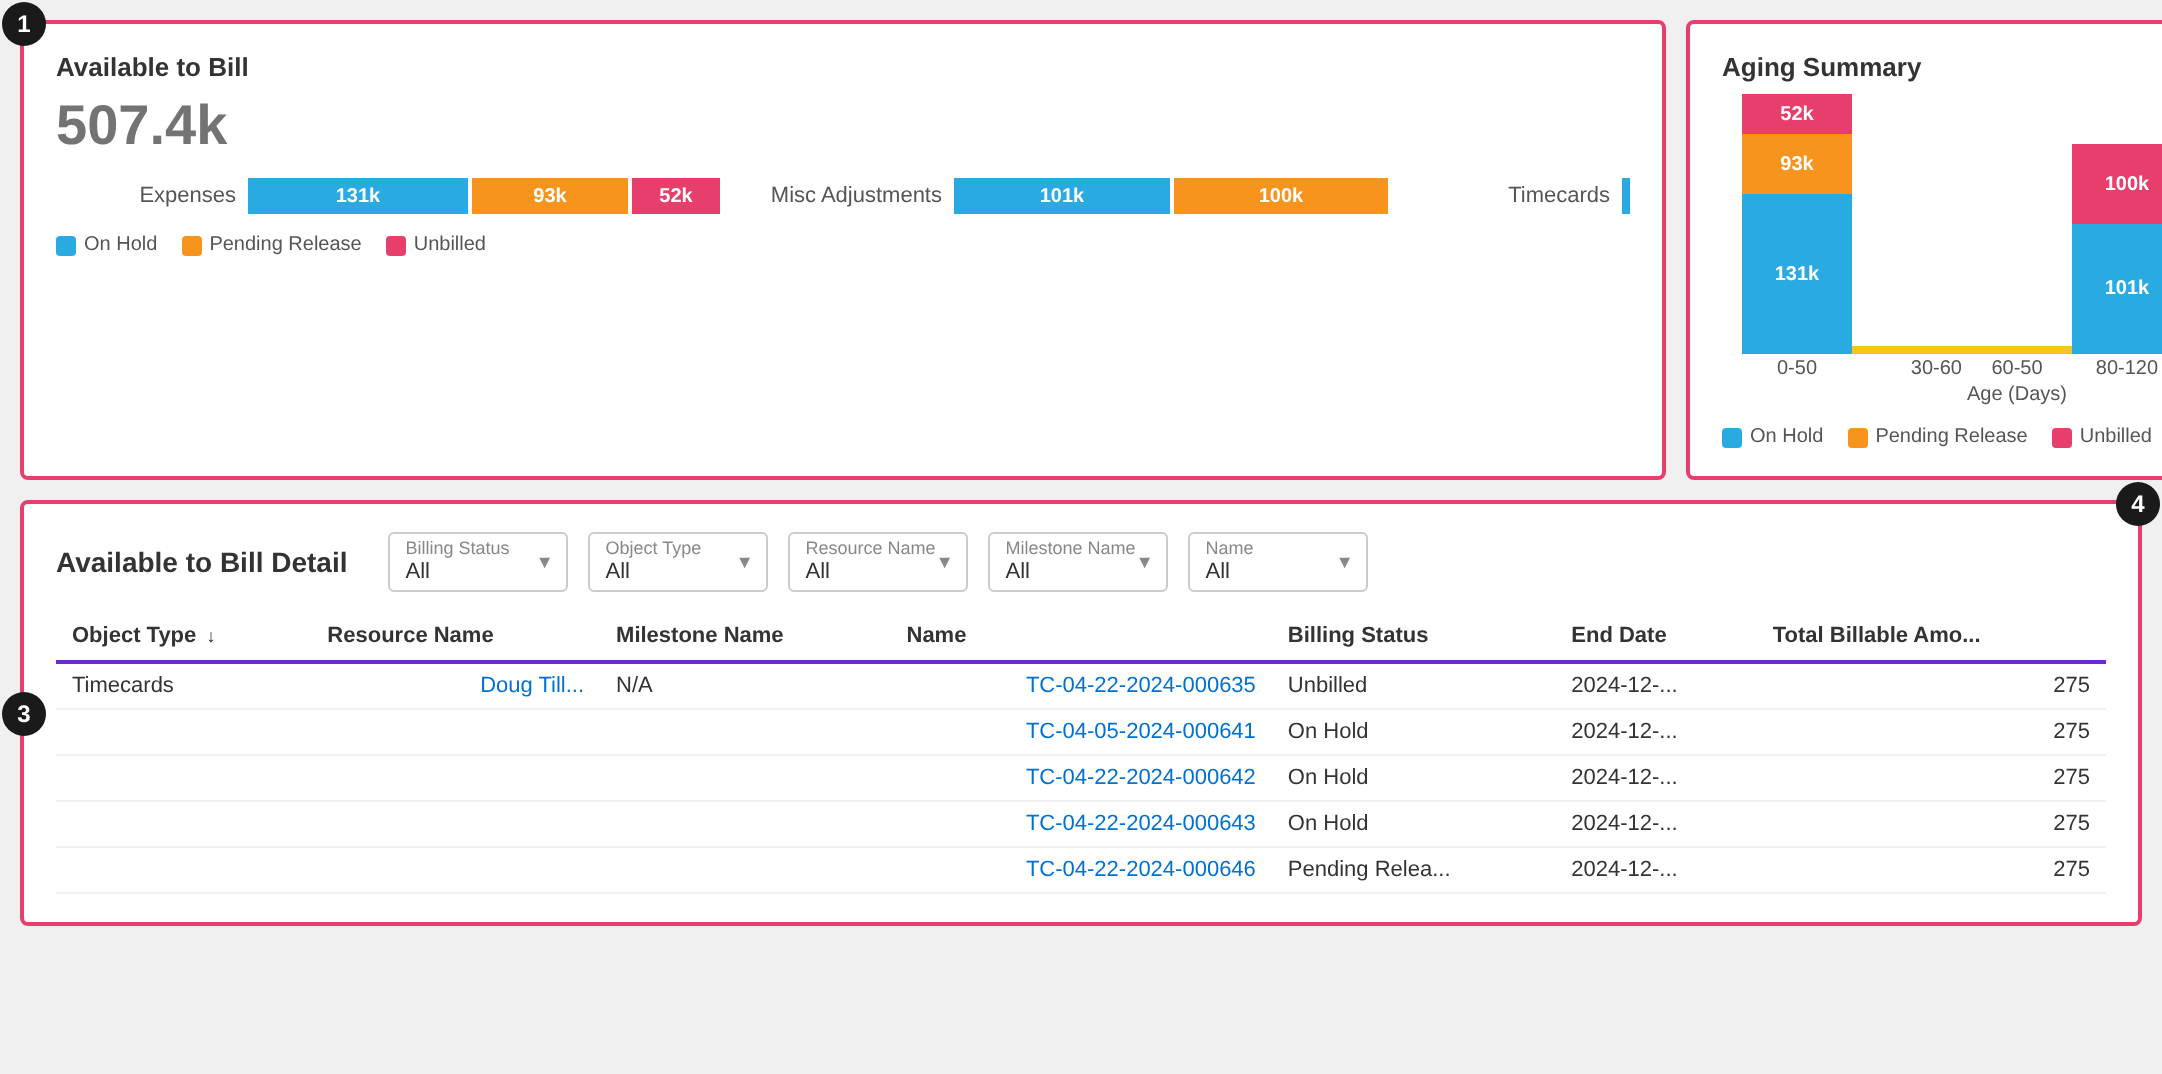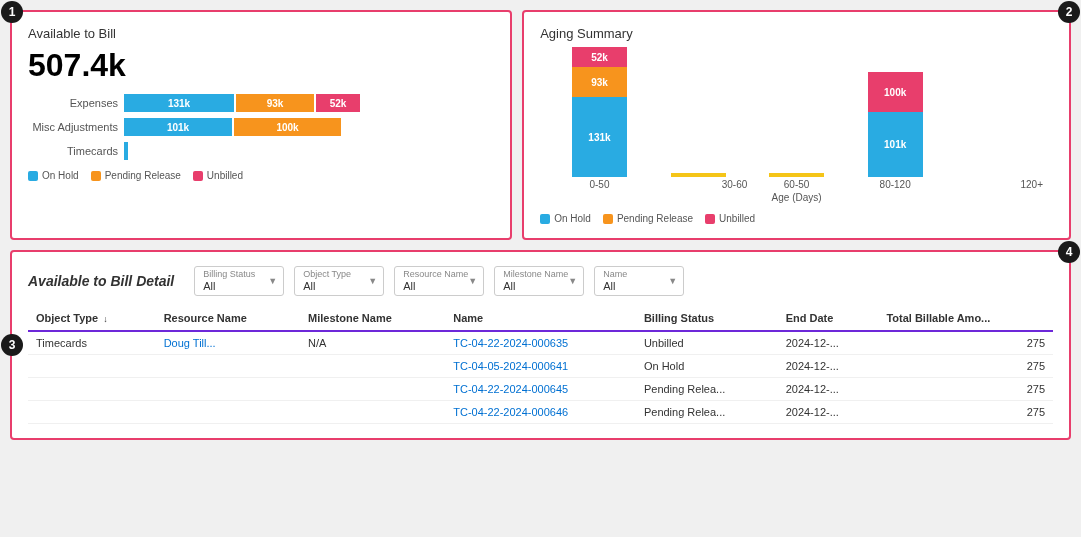--- a/index.html
+++ b/index.html
@@ -57,36 +57,36 @@
       justify-content: center;
     }
 
     .badge-1 { top: -11px; left: -11px; }
     .badge-2 { top: -11px; right: -11px; }
     .badge-3 { top: 50%; left: -11px; transform: translateY(-50%); }
     .badge-4 { top: -11px; right: -11px; }
 
     .card-title {
       font-size: 13px;
-      font-weight: normal;
+      font-weight: bold;
       color: #333;
       margin-bottom: 6px;
     }
 
     .big-number {
-      font-size: 32px;
-      font-weight: bold;
-      color: #000000;
+      font-size: 28px;
+      font-weight: bold;
+      color: #737373;
       margin-bottom: 10px;
     }
 
     .bar-chart {
       display: flex;
-      flex-direction: column;
-      gap: 6px;
+      flex-direction: row;
+      gap: 21px;
     }
 
     .bar-row {
       display: flex;
       align-items: center;
       gap: 6px;
     }
 
     .bar-label {
       width: 90px;
@@ -154,21 +154,20 @@
       gap: 10px;
       margin-bottom: 10px;
       flex-wrap: wrap;
     }
 
     .detail-title {
       font-size: 14px;
       font-weight: bold;
       color: #333;
       margin-right: 10px;
-      font-style: italic;
     }
 
     .filter-group {
       display: flex;
       align-items: center;
       border: 1px solid #ccc;
       border-radius: 3px;
       padding: 3px 8px;
       background: #fff;
       min-width: 90px;
@@ -221,20 +220,21 @@
     td {
       padding: 5px 8px;
       border-bottom: 1px solid #f0f0f0;
       vertical-align: top;
       color: #333;
     }
 
     .link-cell {
       color: #0070d2;
       cursor: pointer;
+      text-align: right;
     }
 
     .sort-arrow {
       font-size: 9px;
       margin-left: 2px;
     }
   </style>
 </head>
 <body>
 
@@ -420,22 +420,31 @@
     <td></td>
     <td class="link-cell">TC-04-05-2024-000641</td>
     <td>On Hold</td>
     <td>2024-12-...</td>
     <td style="text-align:right;">275</td>
   </tr>
           <tr>
     <td></td>
     <td class=""></td>
     <td></td>
-    <td class="link-cell">TC-04-22-2024-000645</td>
-    <td>Pending Relea...</td>
+    <td class="link-cell">TC-04-22-2024-000642</td>
+    <td>On Hold</td>
+    <td>2024-12-...</td>
+    <td style="text-align:right;">275</td>
+  </tr>
+          <tr>
+    <td></td>
+    <td class=""></td>
+    <td></td>
+    <td class="link-cell">TC-04-22-2024-000643</td>
+    <td>On Hold</td>
     <td>2024-12-...</td>
     <td style="text-align:right;">275</td>
   </tr>
           <tr>
     <td></td>
     <td class=""></td>
     <td></td>
     <td class="link-cell">TC-04-22-2024-000646</td>
     <td>Pending Relea...</td>
     <td>2024-12-...</td>

